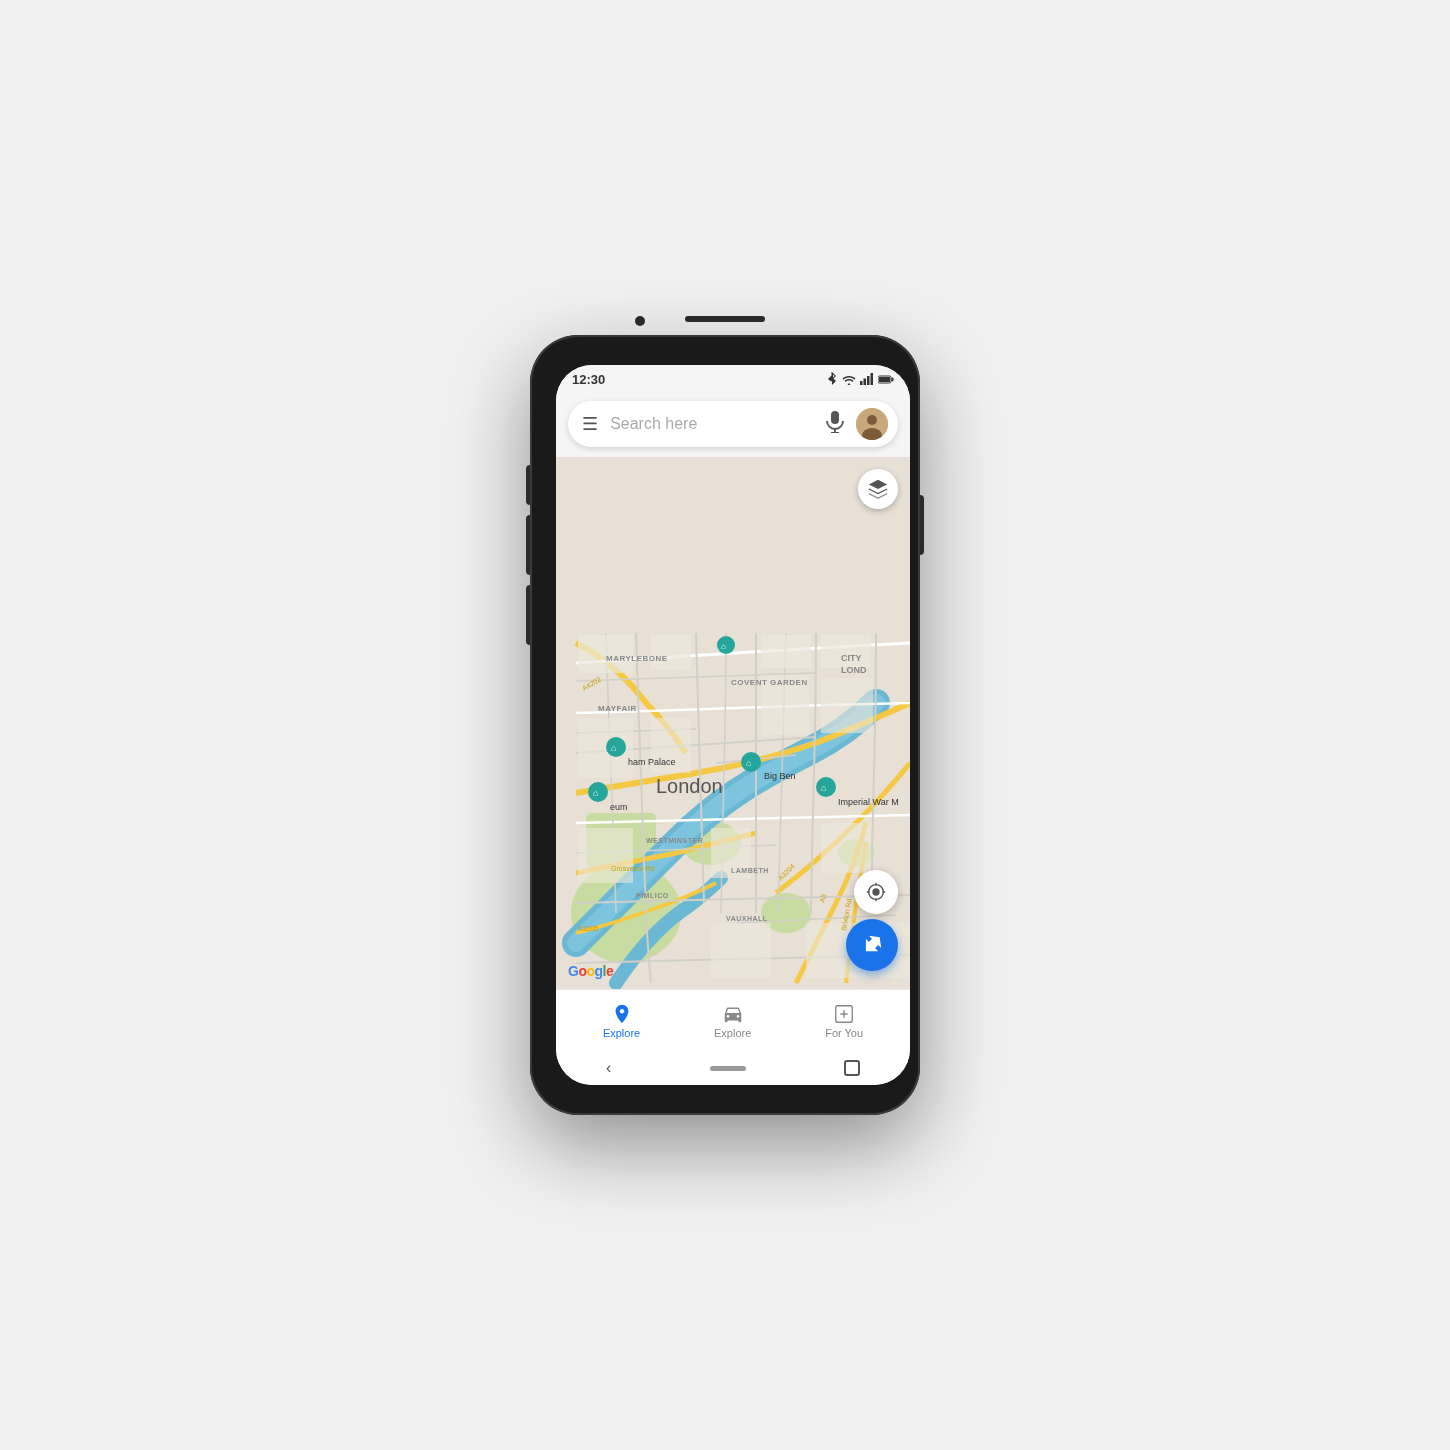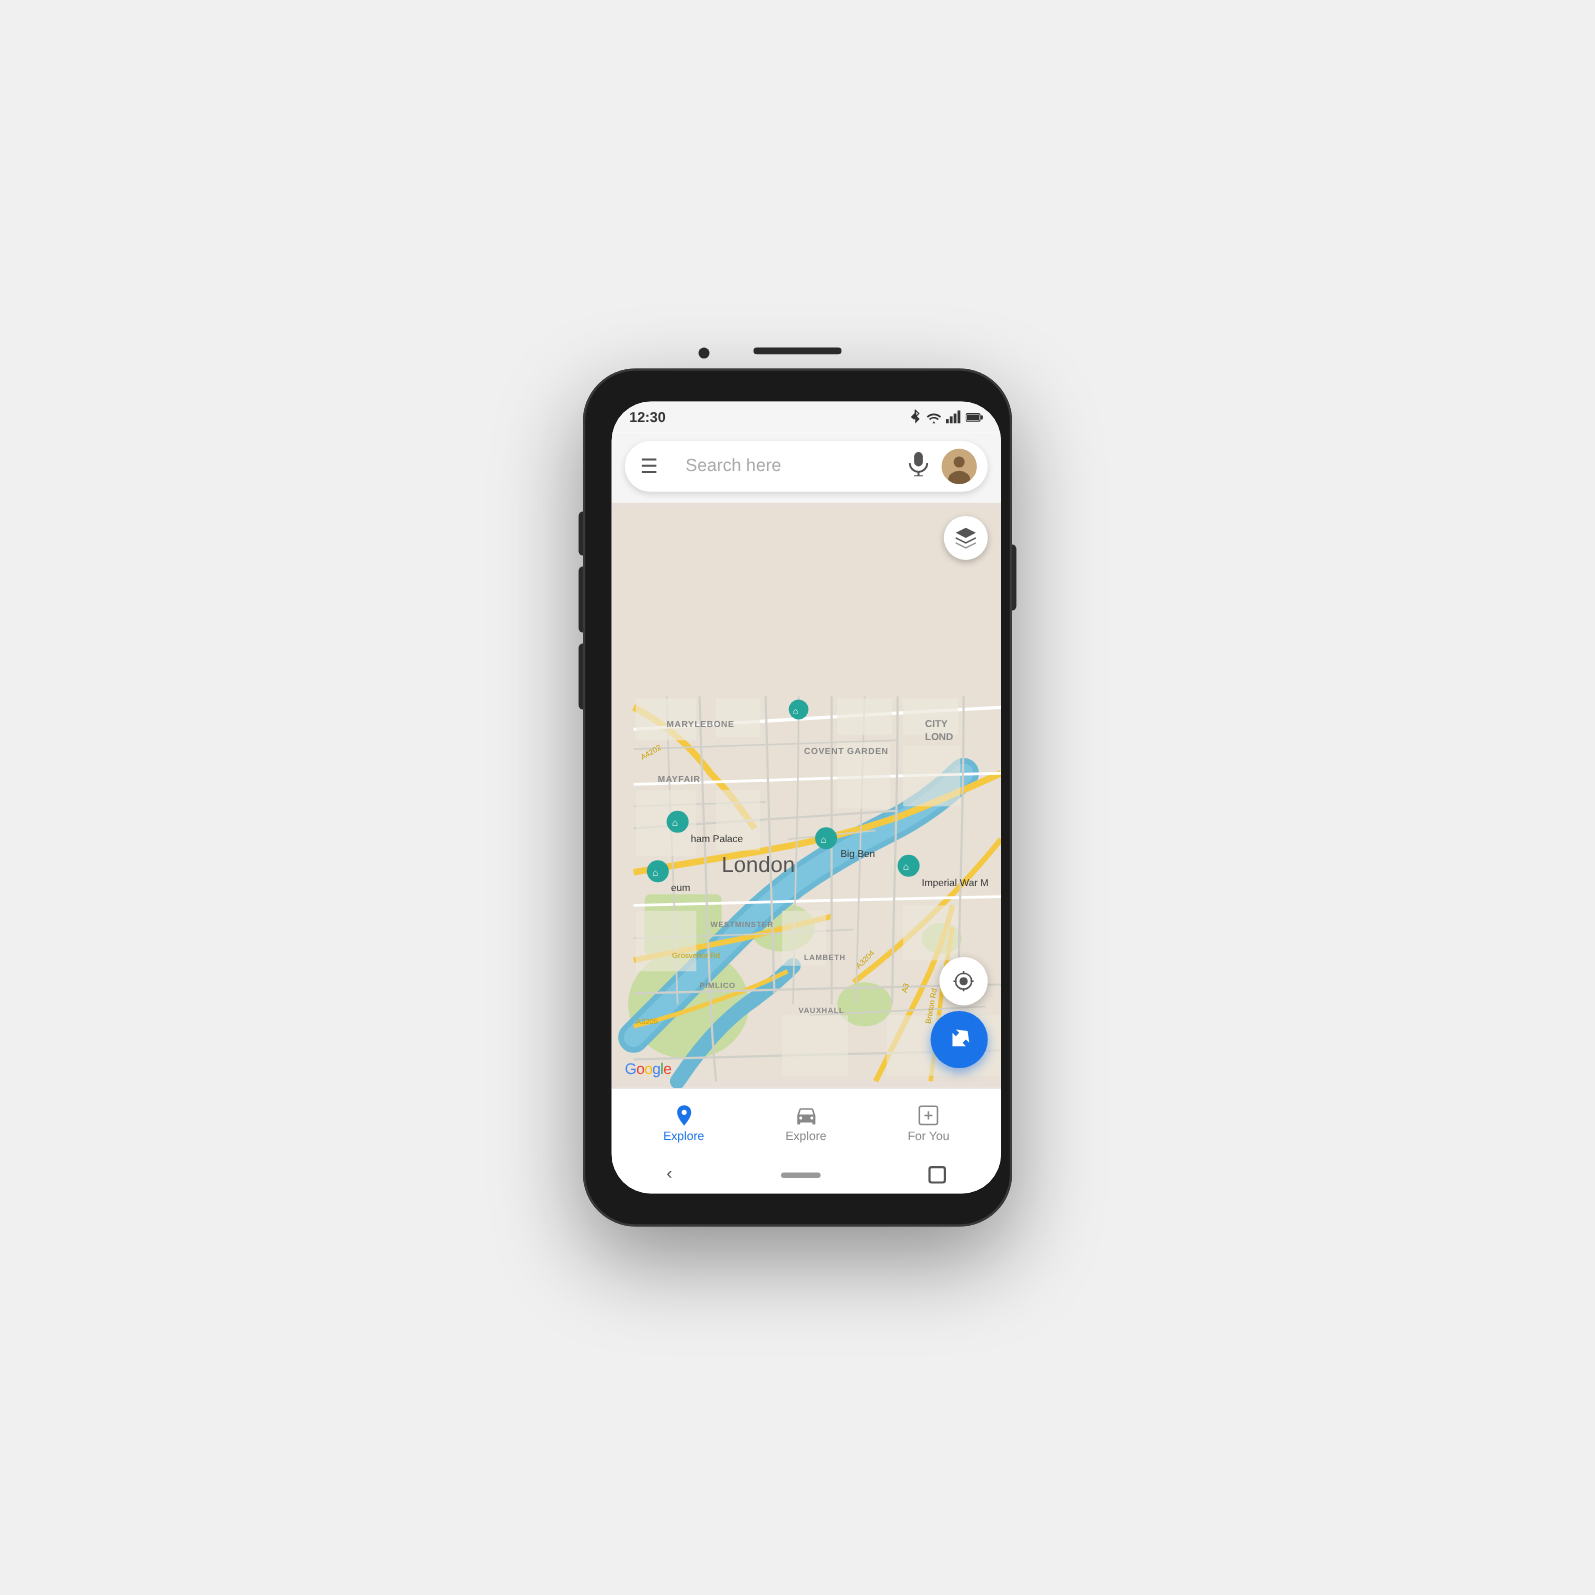--- a/index.html
+++ b/index.html
@@ -151,21 +151,20 @@
       font-size: 18px;
       cursor: pointer;
       padding: 4px;
     }
 
     .search-input-fake {
       flex: 1;
       font-size: 16px;
       color: #aaa;
       cursor: text;
-      margin-left: 13px;
     }
 
     .mic-icon {
       color: #555;
       font-size: 18px;
       cursor: pointer;
       padding: 4px;
     }
 
     .avatar-circle {
@@ -241,21 +240,21 @@
       box-shadow: 0 4px 10px rgba(26,115,232,0.5);
       cursor: pointer;
     }
 
     
     .google-logo {
       position: absolute;
       bottom: 10px;
       left: 12px;
       font-size: 14px;
-      font-weight: 400;
+      font-weight: 700;
       letter-spacing: -0.5px;
     }
 
     .g-blue { color: #4285F4; }
     .g-red { color: #EA4335; }
     .g-yellow { color: #FBBC04; }
     .g-green { color: #34A853; }
 
     
     .bottom-nav {

